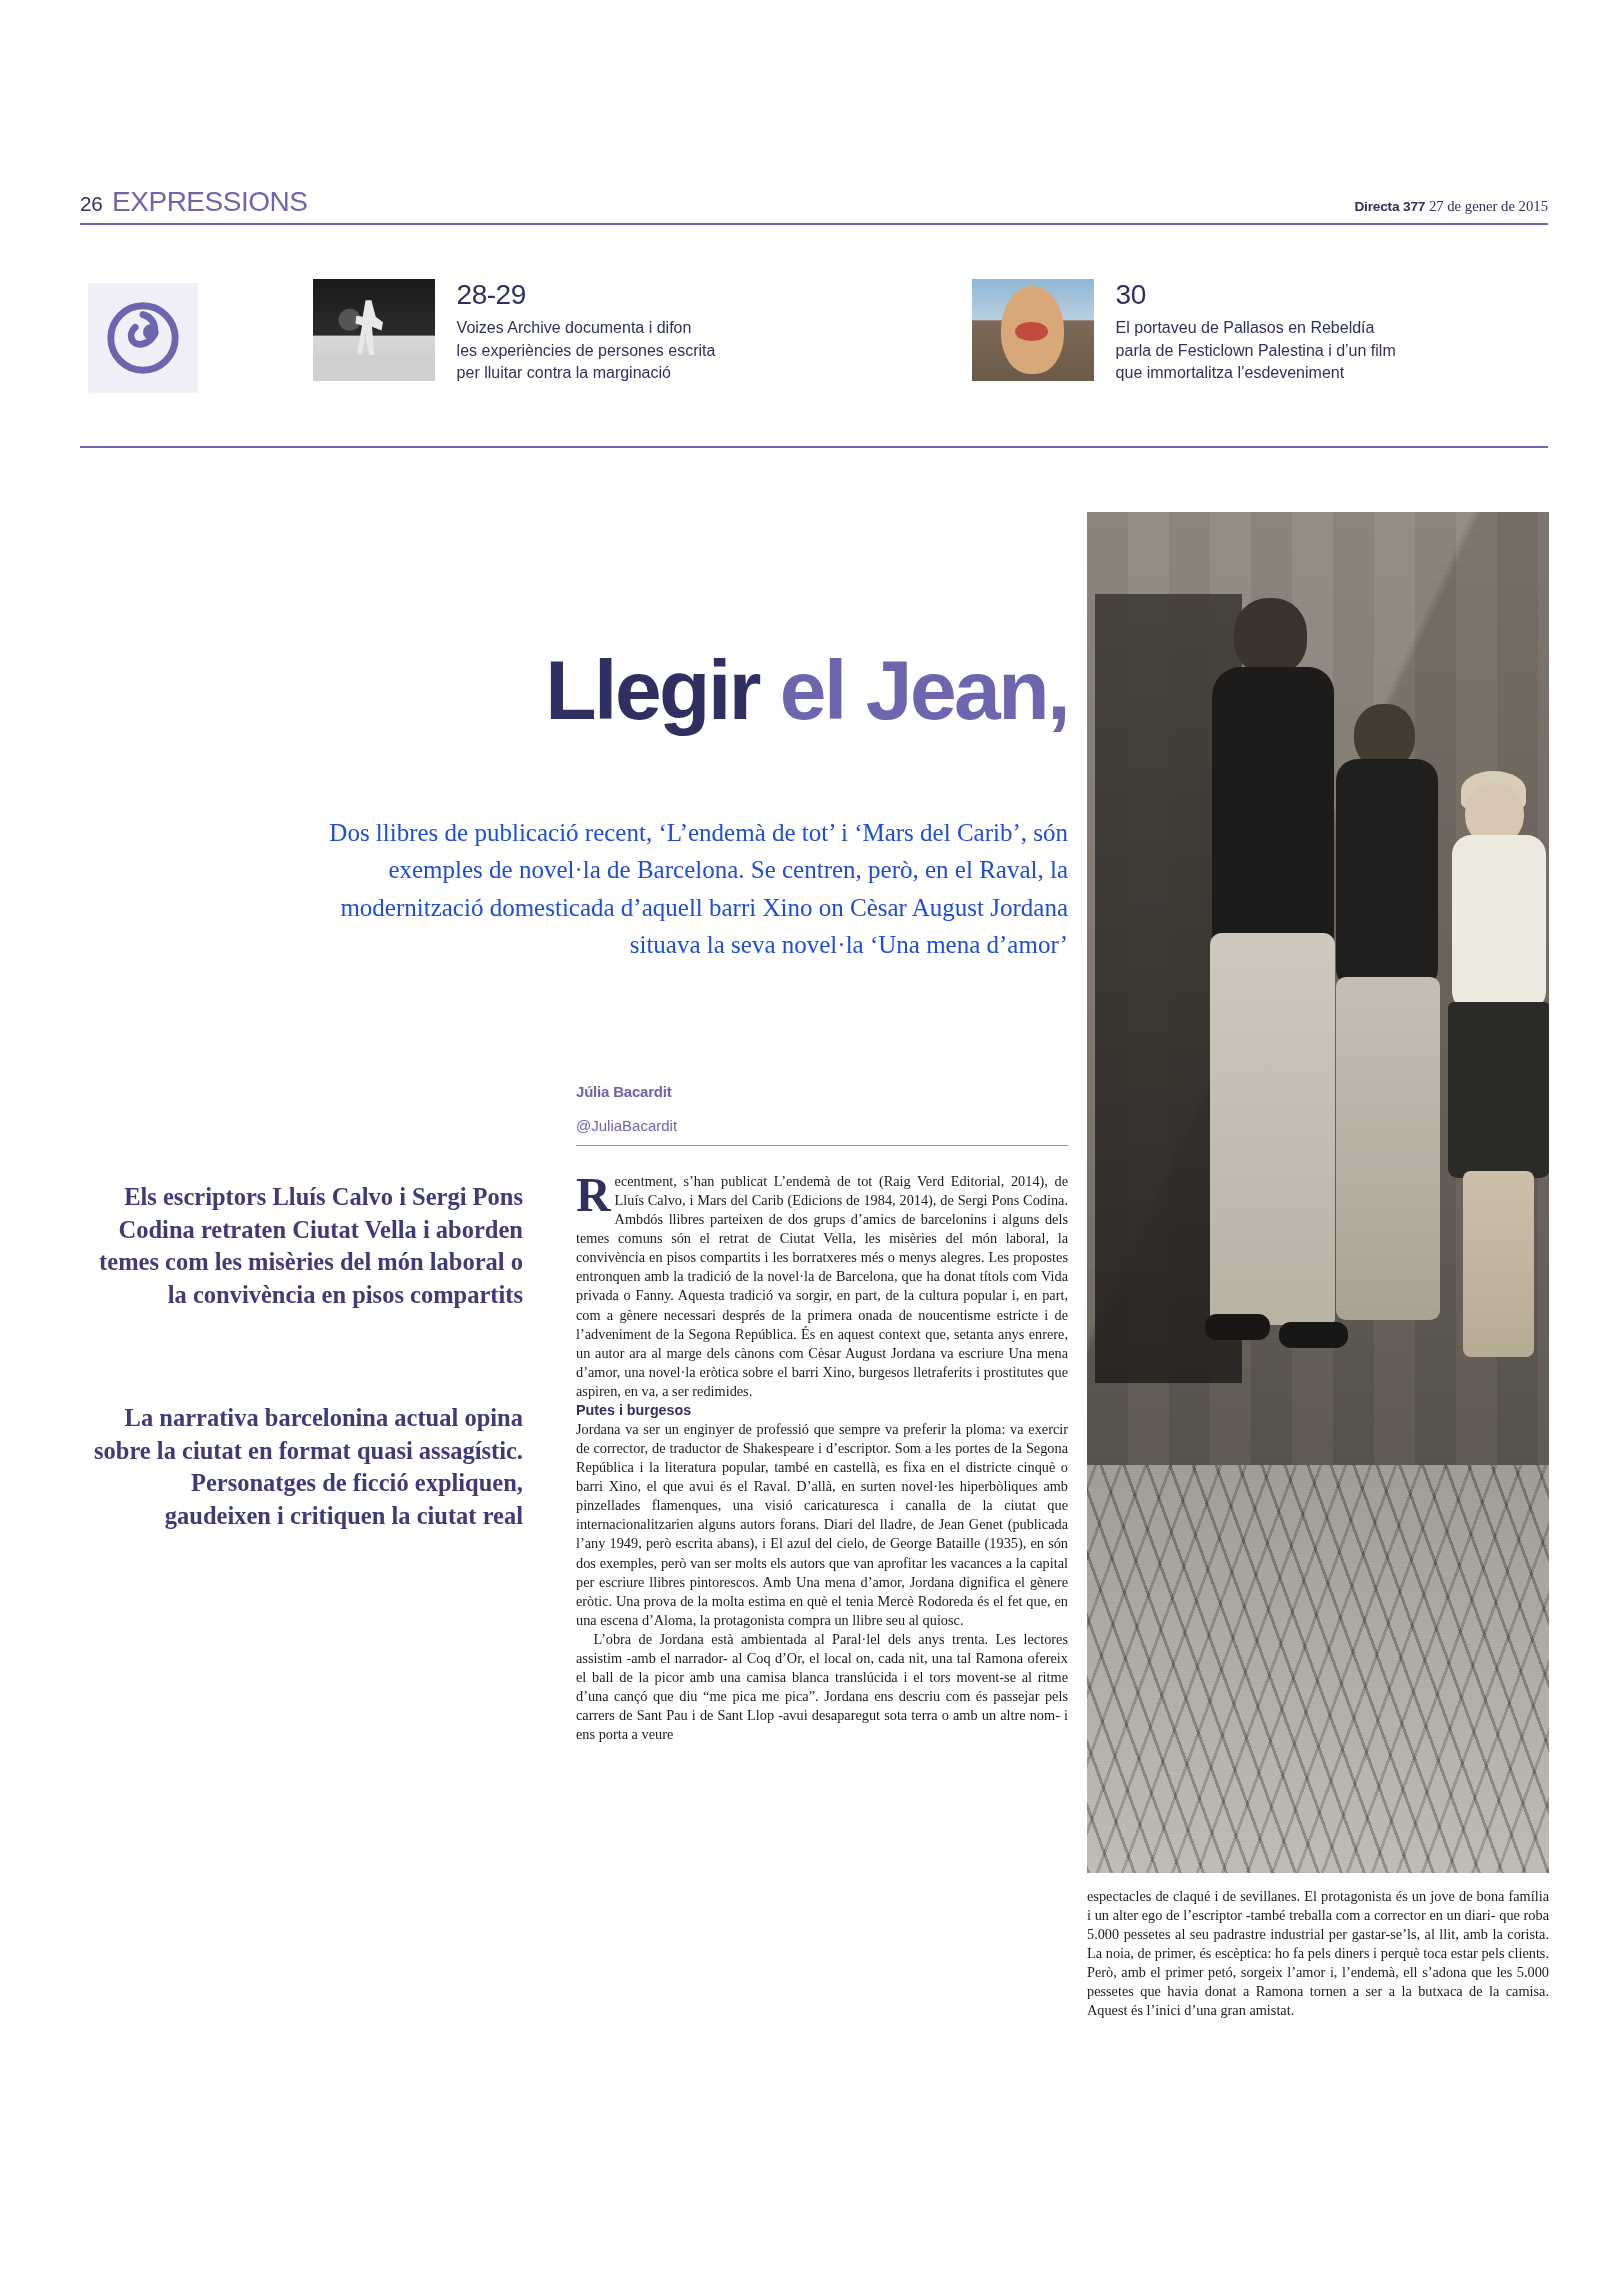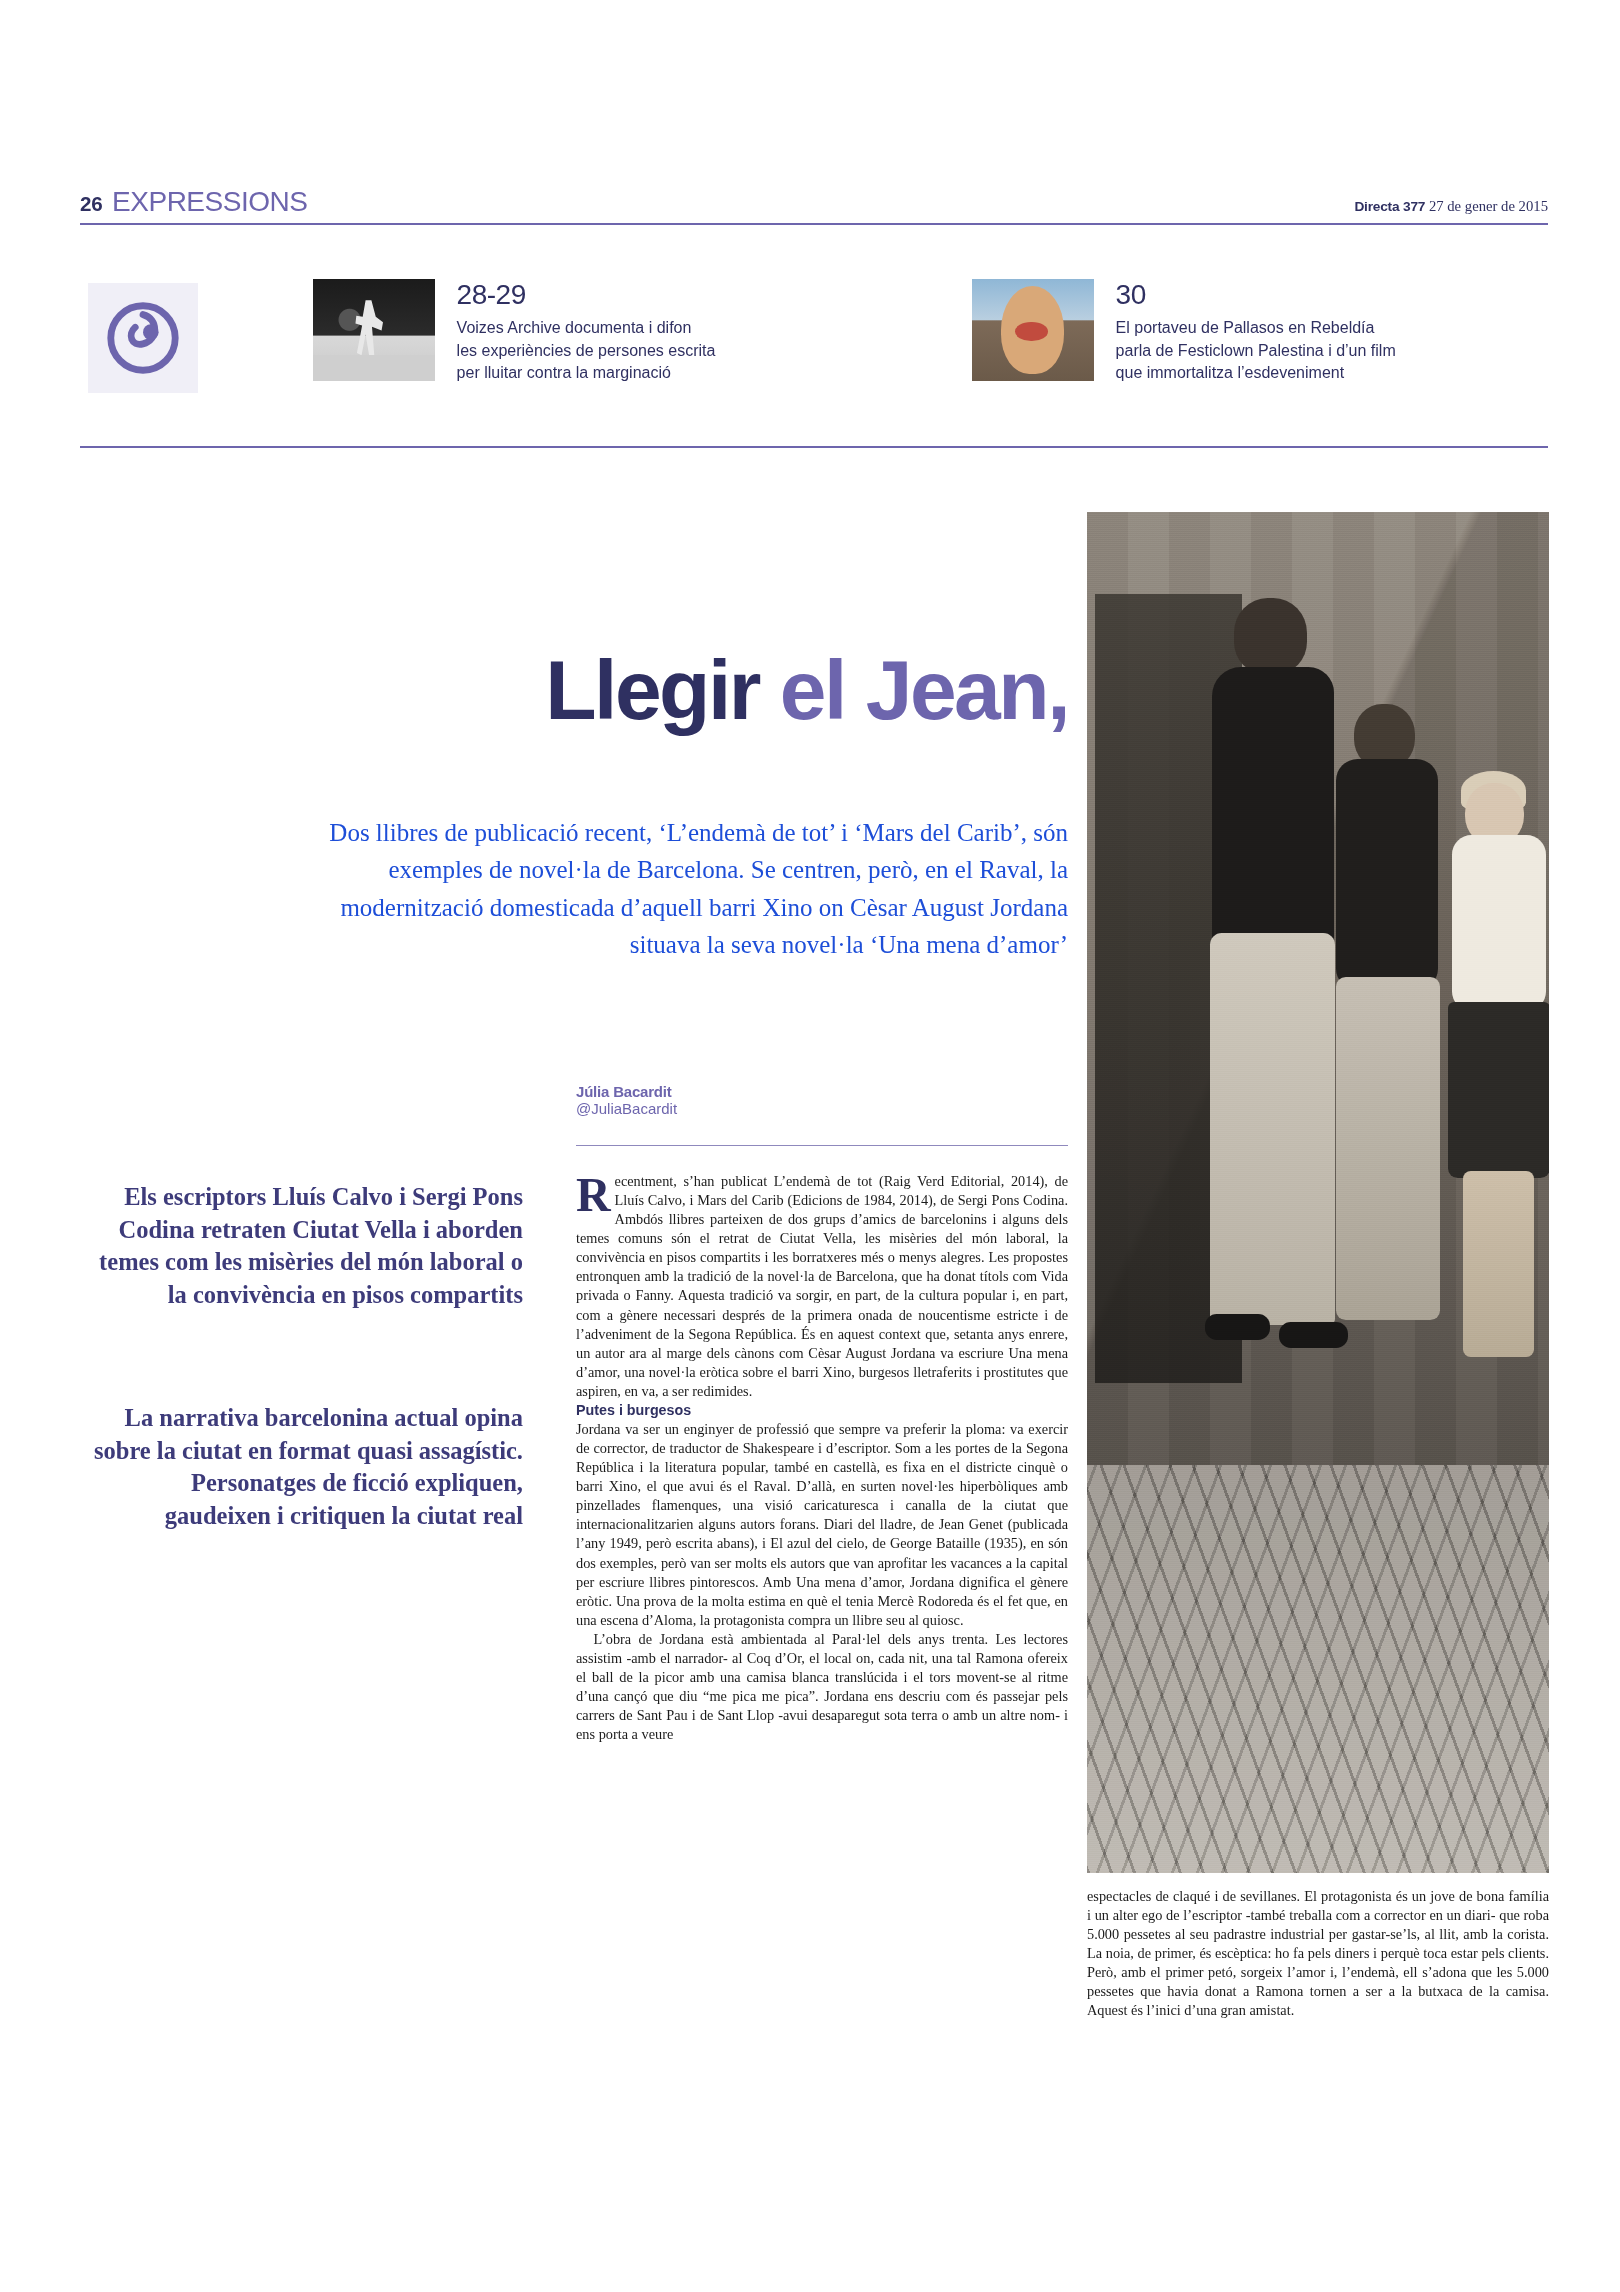--- a/index.html
+++ b/index.html
@@ -32,21 +32,21 @@
     align-items: baseline;
     justify-content: space-between;
   }
   .masthead-left {
     display: flex;
     align-items: baseline;
     gap: 9.8px;
   }
   .folio {
     font-family: "Liberation Sans", sans-serif;
-    font-weight: bold;
+    font-weight: normal;
     font-size: 20.6px;
     color: #2f3061;
     letter-spacing: -0.3px;
   }
   .section-name {
     font-family: "Liberation Sans", sans-serif;
     font-weight: normal;
     font-size: 28px;
     color: #6d65ad;
     letter-spacing: -0.5px;
@@ -319,21 +319,21 @@
     font-family: "Liberation Sans", sans-serif;
     font-weight: bold;
     font-size: 15px;
     color: #6d65ad;
     letter-spacing: -0.2px;
   }
   .byline-handle {
     font-family: "Liberation Sans", sans-serif;
     font-size: 15px;
     color: #6d65ad;
-    margin-top: 0;
+    margin-top: 17px;
   }
   .byline-rule {
     position: absolute;
     left: 576px;
     top: 1145px;
     width: 492px;
     height: 1px;
     background: #8f89bd;
   }
 

